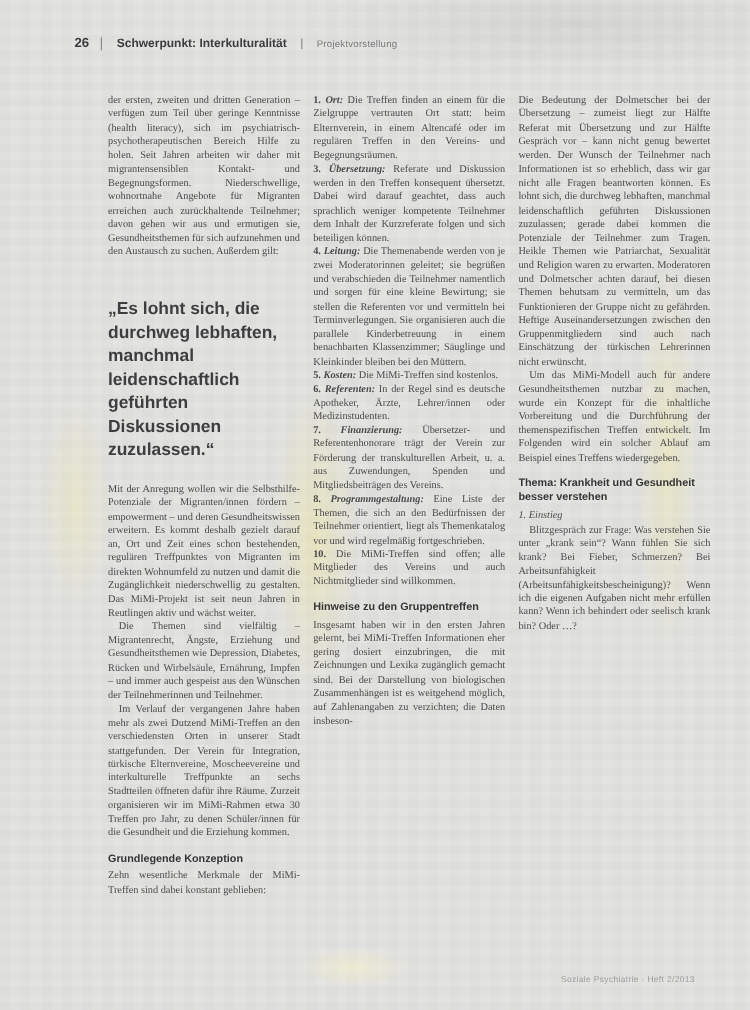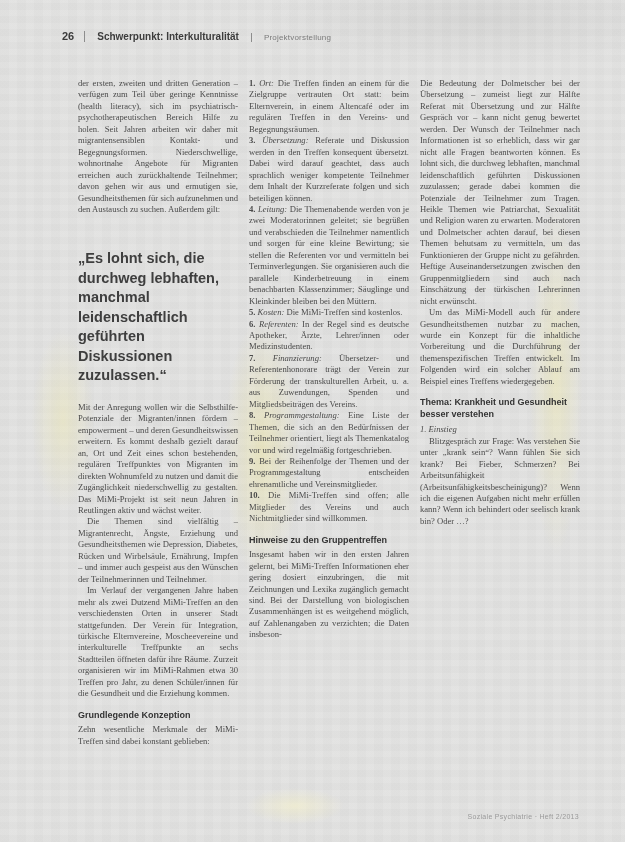--- a/index.html
+++ b/index.html
@@ -28,21 +28,21 @@
     position:absolute;top:30px;left:62px;
     display:flex;align-items:baseline;
     font-family:"Liberation Sans", sans-serif;
     color:#3c3c3c;
   }
   .pagehead .pnum{font-size:11px;font-weight:700;padding-right:10px;text-align:right;}
   .pagehead .sect{font-size:10px;font-weight:700;padding:0 12px;border-left:1px solid #8d8d8d;}
   .pagehead .cat{font-size:8px;color:#7a7a7a;padding:0 12px;border-left:1px solid #8d8d8d;letter-spacing:.2px;}
   
   .columns{
-    position:absolute;left:78px;top:78px;width:502px;height:742px;
+    position:absolute;left:90px;top:78px;width:502px;height:742px;
     display:flex;gap:11px;
   }
   .col{
     width:160px;flex:0 0 160px;
     font-size:8.6px;line-height:11.45px;
     color:#4a4a4a;
     text-align:justify;
     hyphens:auto;-webkit-hyphens:auto;
     overflow:hidden;
   }
@@ -60,21 +60,21 @@
     font-size:9px;line-height:11.5px;font-weight:700;color:#343434;
     text-align:left;margin:10px 0 3px 0;
   }
   .subhead{
     font-style:italic;margin-top:4px !important;text-indent:0 !important;
     text-align:left;
   }
   ol.merkmale{list-style:none;margin:0;padding:0;}
   ol.merkmale li{margin:0;}
   ol.merkmale .num{font-weight:700;}
-  ol.merkmale .lead{font-weight:400;font-style:italic;}
+  ol.merkmale .lead{font-weight:700;font-style:italic;}
   .footerline{
     position:absolute;right:46px;bottom:22px;
     font-family:"Liberation Sans", sans-serif;
     font-size:7px;color:#9a9a9a;letter-spacing:.3px;
   }
 </style>
 </head>
 <body>
 
 <div class="page">
@@ -99,21 +99,20 @@
 
     <div class="col">
       <ol class="merkmale">
         <li><span class="num">1.</span> <span class="lead">Ort:</span> <span>Die Treffen finden an einem für die Zielgruppe vertrauten Ort statt: beim Elternverein, in einem Altencafé oder im regulären Treffen in den Vereins- und Begegnungsräumen.</span></li>
         <li><span class="num">3.</span> <span class="lead">Übersetzung:</span> <span>Referate und Diskussion werden in den Treffen konsequent übersetzt. Dabei wird darauf geachtet, dass auch sprachlich weniger kompetente Teilnehmer dem Inhalt der Kurzreferate folgen und sich beteiligen können.</span></li>
         <li><span class="num">4.</span> <span class="lead">Leitung:</span> <span>Die Themenabende werden von je zwei Moderatorinnen geleitet; sie begrüßen und verabschieden die Teilnehmer namentlich und sorgen für eine kleine Bewirtung; sie stellen die Referenten vor und vermitteln bei Terminverlegungen. Sie organisieren auch die parallele Kinderbetreuung in einem benachbarten Klassenzimmer; Säuglinge und Kleinkinder bleiben bei den Müttern.</span></li>
         <li><span class="num">5.</span> <span class="lead">Kosten:</span> <span>Die MiMi-Treffen sind kostenlos.</span></li>
         <li><span class="num">6.</span> <span class="lead">Referenten:</span> <span>In der Regel sind es deutsche Apotheker, Ärzte, Lehrer/innen oder Medizinstudenten.</span></li>
         <li><span class="num">7.</span> <span class="lead">Finanzierung:</span> <span>Übersetzer- und Referentenhonorare trägt der Verein zur Förderung der transkulturellen Arbeit, u. a. aus Zuwendungen, Spenden und Mitgliedsbeiträgen des Vereins.</span></li>
         <li><span class="num">8.</span> <span class="lead">Programmgestaltung:</span> <span>Eine Liste der Themen, die sich an den Bedürfnissen der Teilnehmer orientiert, liegt als Themenkatalog vor und wird regelmäßig fortgeschrieben.</span></li>
-        <li><span class="num">9.</span> <span class="lead"></span> <span>Bei der Reihenfolge der Themen und der Programmgestaltung entscheiden ehrenamtliche und Vereinsmitglieder.</span></li>
         <li><span class="num">10.</span> <span class="lead"></span> <span>Die MiMi-Treffen sind offen; alle Mitglieder des Vereins und auch Nichtmitglieder sind willkommen.</span></li>
       </ol>
       <div class="colhead">Hinweise zu den Gruppentreffen</div>
       <p>Insgesamt haben wir in den ersten Jahren gelernt, bei MiMi-Treffen Informationen eher gering dosiert einzubringen, die mit Zeichnungen und Lexika zugänglich gemacht sind. Bei der Darstellung von biologischen Zusammenhängen ist es weitgehend möglich, auf Zahlenangaben zu verzichten; die Daten insbeson-</p>
     </div>
 
     <div class="col">
       <p>Die Bedeutung der Dolmetscher bei der Übersetzung – zumeist liegt zur Hälfte Referat mit Übersetzung und zur Hälfte Gespräch vor – kann nicht genug bewertet werden. Der Wunsch der Teilnehmer nach Informationen ist so erheblich, dass wir gar nicht alle Fragen beantworten können. Es lohnt sich, die durchweg lebhaften, manchmal leidenschaftlich geführten Diskussionen zuzulassen; gerade dabei kommen die Potenziale der Teilnehmer zum Tragen. Heikle Themen wie Patriarchat, Sexualität und Religion waren zu erwarten. Moderatoren und Dolmetscher achten darauf, bei diesen Themen behutsam zu vermitteln, um das Funktionieren der Gruppe nicht zu gefährden. Heftige Auseinandersetzungen zwischen den Gruppenmitgliedern sind auch nach Einschätzung der türkischen Lehrerinnen nicht erwünscht.</p>
       <p>Um das MiMi-Modell auch für andere Gesundheitsthemen nutzbar zu machen, wurde ein Konzept für die inhaltliche Vorbereitung und die Durchführung der themenspezifischen Treffen entwickelt. Im Folgenden wird ein solcher Ablauf am Beispiel eines Treffens wiedergegeben.</p>
       <div class="colhead">Thema: Krankheit und Gesundheit besser verstehen</div>

